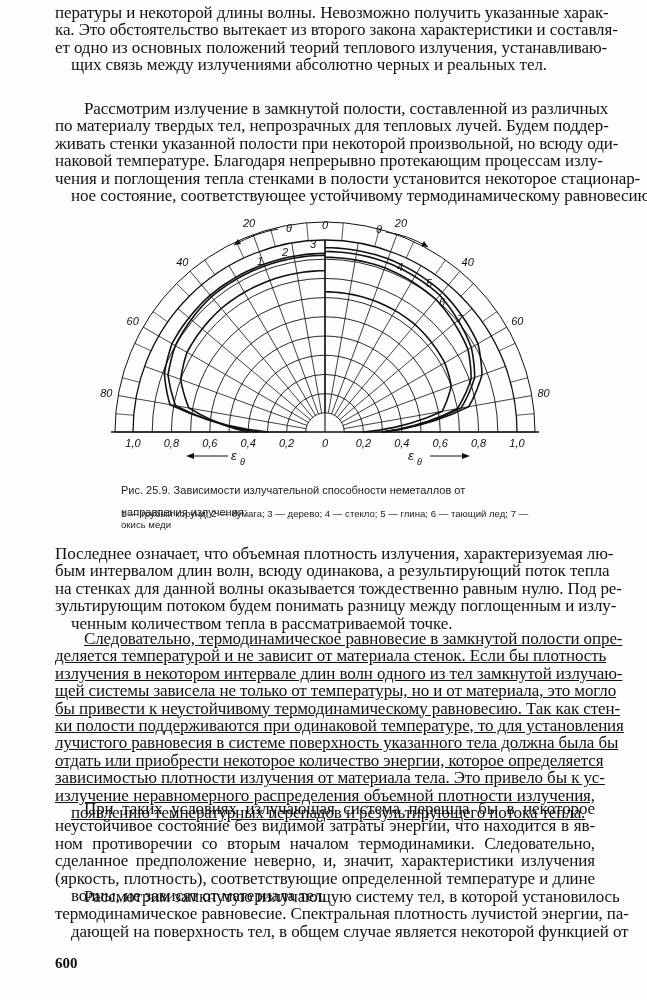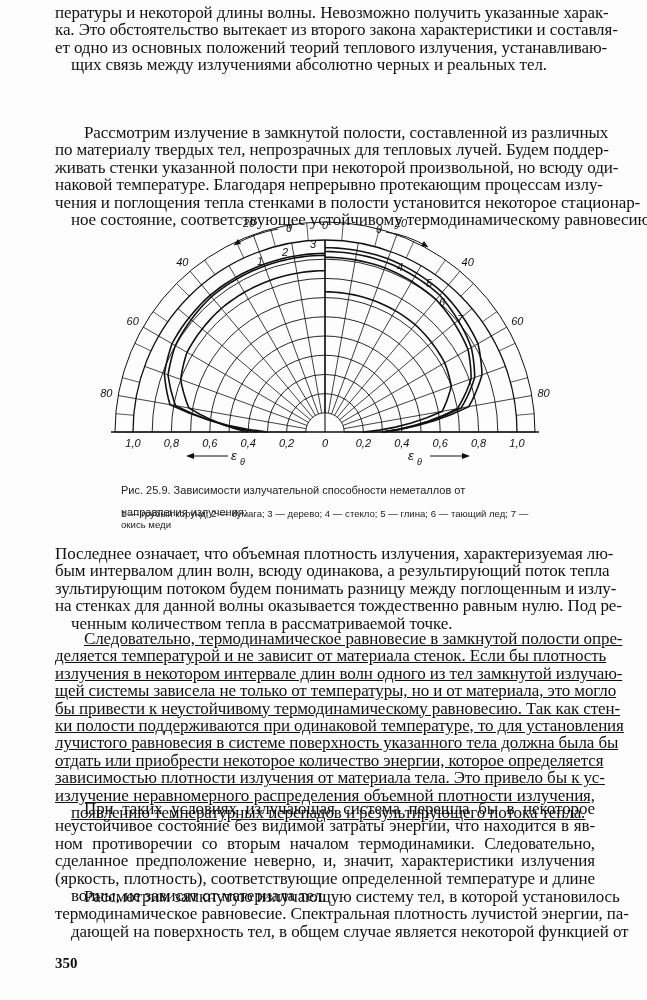--- a/index.html
+++ b/index.html
@@ -27,21 +27,21 @@
 </style>
 </head>
 <body>
 
 <div id="p1" class="para" style="top:4px;">
     <span class="line">пературы и некоторой длины волны. Невозможно получить указанные харак-</span>
     <span class="line">ка. Это обстоятельство вытекает из второго закона характеристики и составля-</span>
     <span class="line">ет одно из основных положений теорий теплового излучения, устанавливаю-</span>
     <span class="line last">щих связь между излучениями абсолютно черных и реальных тел.</span>
   </div>
-<div id="p2" class="para" style="top:124px;">
+<div id="p2" class="para" style="top:100px;">
     <span class="line indent">Рассмотрим излучение в замкнутой полости, составленной из различных</span>
     <span class="line">по материалу твердых тел, непрозрачных для тепловых лучей. Будем поддер-</span>
     <span class="line">живать стенки указанной полости при некоторой произвольной, но всюду оди-</span>
     <span class="line">наковой температуре. Благодаря непрерывно протекающим процессам излу-</span>
     <span class="line">чения и поглощения тепла стенками в полости установится некоторое стационар-</span>
     <span class="line last">ное состояние, соответствующее устойчивому термодинамическому равновесию.</span>
   </div>
 
 <svg id="fig" viewBox="0 0 450 265">
     <path d="M 205.8 217 A 19.2 19.2 0 0 1 244.2 217" fill="none" stroke="#111" stroke-width="0.9"></path>
@@ -144,22 +144,22 @@
     <text x="339" y="91" font-size="11">6</text>
     <text x="357" y="108" font-size="11">7</text>
   </svg>
 
 <div class="caption cap-title">Рис. 25.9. Зависимости излучательной способности неметаллов от направления излучения:</div>
 <div class="caption cap-legend">1 — грубый корунд; 2 — бумага; 3 — дерево; 4 — стекло; 5 — глина; 6 — тающий лед; 7 — окись меди</div>
 
 <div id="p3" class="para" style="top:545px;">
     <span class="line">Последнее означает, что объемная плотность излучения, характеризуемая лю-</span>
     <span class="line">бым интервалом длин волн, всюду одинакова, а результирующий поток тепла</span>
+    <span class="line">на стенках для данной волны оказывается тождественно равным нулю. Под ре-</span>
     <span class="line">зультирующим потоком будем понимать разницу между поглощенным и излу-</span>
-    <span class="line">на стенках для данной волны оказывается тождественно равным нулю. Под ре-</span>
     <span class="line last">ченным количеством тепла в рассматриваемой точке.</span>
   </div>
 <div id="p4" class="para" style="top:630px;text-decoration:underline;">
     <span class="line indent">Следовательно, термодинамическое равновесие в замкнутой полости опре-</span>
     <span class="line">деляется температурой и не зависит от материала стенок. Если бы плотность</span>
     <span class="line">излучения в некотором интервале длин волн одного из тел замкнутой излучаю-</span>
     <span class="line">щей системы зависела не только от температуры, но и от материала, это могло</span>
     <span class="line">бы привести к неустойчивому термодинамическому равновесию. Так как стен-</span>
     <span class="line">ки полости поддерживаются при одинаковой температуре, то для установления</span>
     <span class="line">лучистого равновесия в системе поверхность указанного тела должна была бы</span>
@@ -175,13 +175,13 @@
     <span class="line">сделанное предположение неверно, и, значит, характеристики излучения</span>
     <span class="line">(яркость, плотность), соответствующие определенной температуре и длине</span>
     <span class="line last">волны, не зависят от материала тел.</span>
   </div>
 <div id="p6" class="para" style="top:888px;">
     <span class="line indent">Рассмотрим замкнутую излучающую систему тел, в которой установилось</span>
     <span class="line">термодинамическое равновесие. Спектральная плотность лучистой энергии, па-</span>
     <span class="line last">дающей на поверхность тел, в общем случае является некоторой функцией от</span>
   </div>
 
-<div class="page-num">350</div>
+<div class="page-num">600</div>
 
 </body></html>

